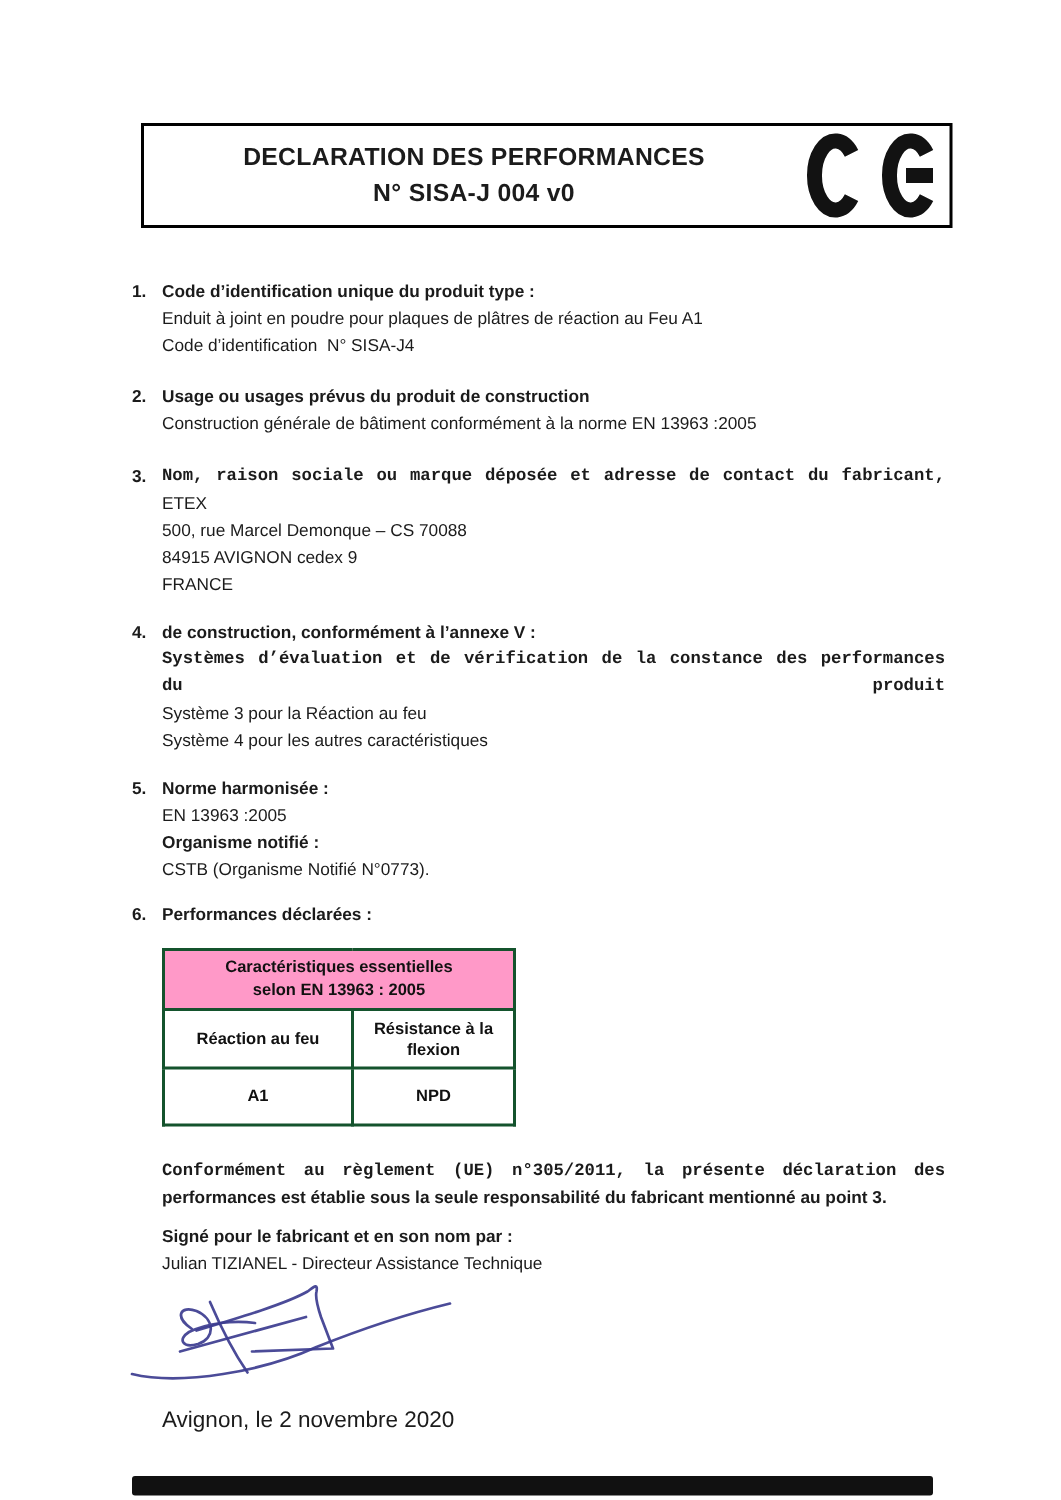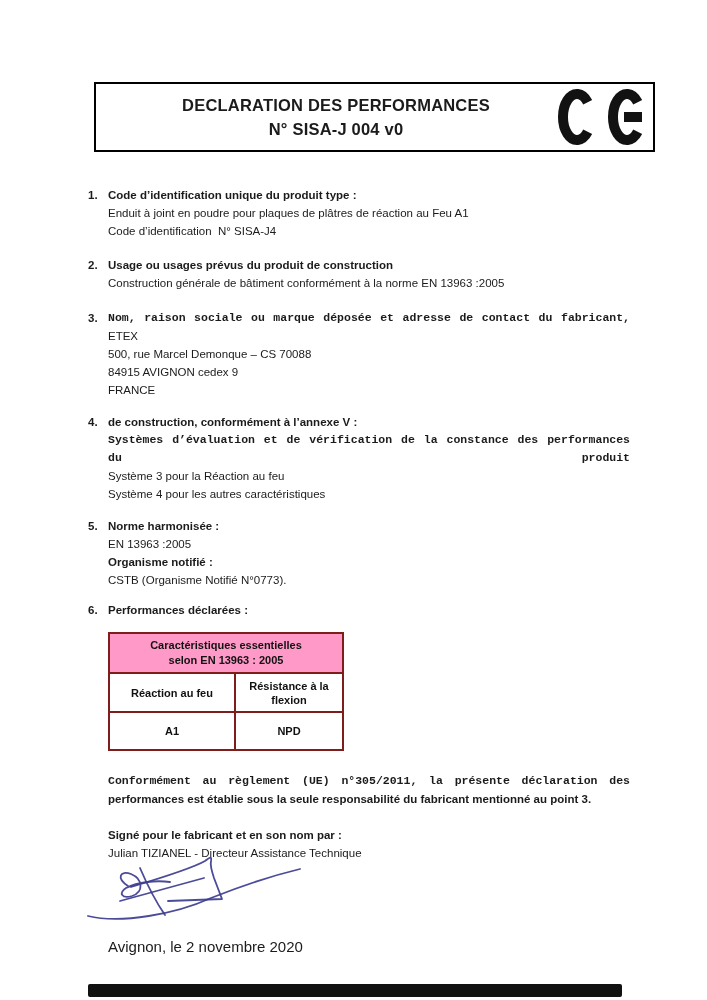--- a/index.html
+++ b/index.html
@@ -12,21 +12,21 @@
     overflow: hidden;
   }
   .page { position: absolute; inset: 0; }
 
   
   .header-box {
     position: absolute;
     left: 94px; top: 82px;
     width: 537px; height: 66px;
     border: 2px solid #000;
-    display: flex; align-items: center; padding-left: 20px;
+    display: flex; align-items: center;
   }
   .header-titles {
     flex: 1;
     text-align: center;
     font-weight: bold;
     font-size: 16.5px;
     line-height: 24px;
     letter-spacing: 0.2px;
   }
   .ce-logo { width: 92px; height: 60px; margin-right: 5px; flex: none; }
@@ -54,32 +54,32 @@
   
   table.perf {
     border-collapse: collapse;
     margin-left: 20px;
     margin-bottom: 21px;
     font-size: 11px;
     font-weight: bold;
     color: #111;
   }
   table.perf th, table.perf td {
-    border: 2px solid #7f1d1d;
+    border: 2px solid #14532d;
     text-align: center;
     vertical-align: middle;
     padding: 3px 4px;
   }
   table.perf th { line-height: 15px; height: 32px; }
   td.c1 { width: 116px; height: 31px; }
   td.c2 { width: 98px;  height: 31px; line-height: 14px; }
   tr.vals td { height: 30px; }
 
   
-  .conformity { margin-left: 20px; margin-bottom: 18px; font-weight: bold; }
+  .conformity { margin-left: 20px; margin-bottom: 8px; font-weight: bold; }
   .signed-block { margin-left: 20px; }
 
   .signature-svg {
     position: absolute;
     left: 86px; top: 852px;
     width: 220px; height: 75px;
   }
   .signature-svg path {
     fill: none;
     stroke: currentColor;

